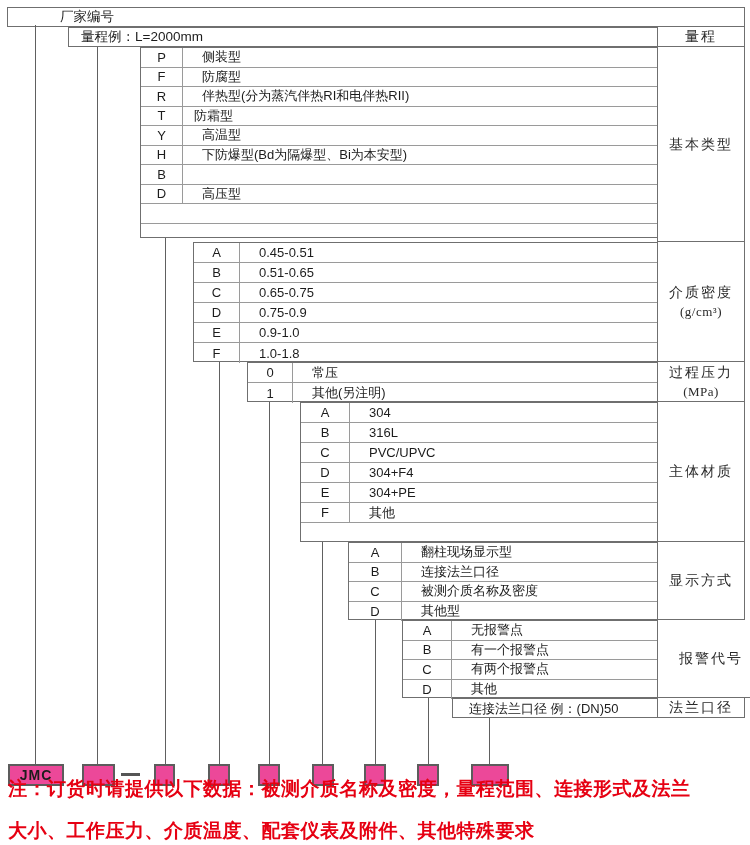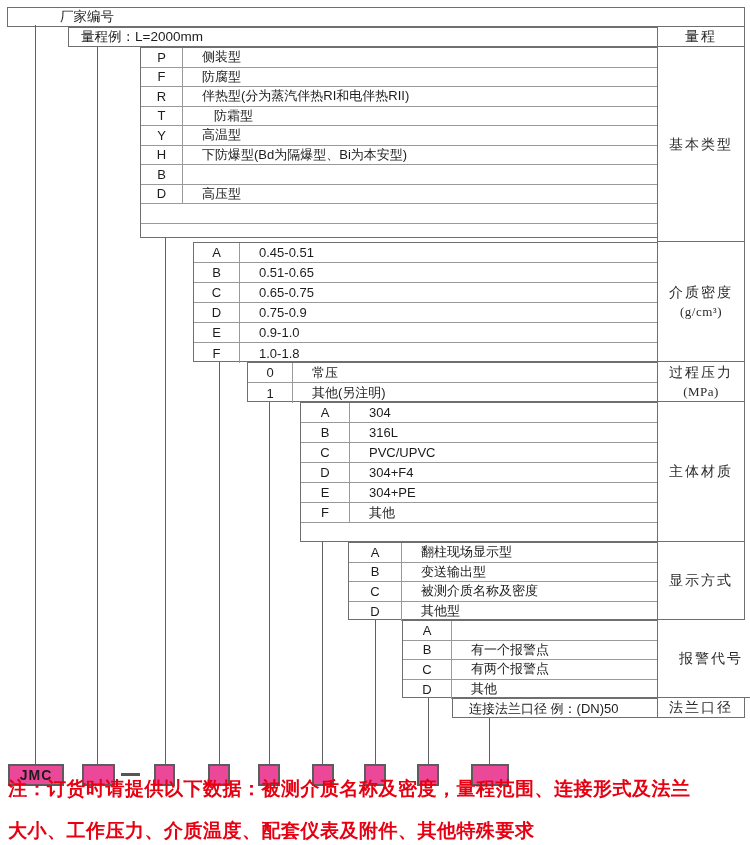--- a/index.html
+++ b/index.html
@@ -64,21 +64,21 @@
         <div class="srow divline" style="top: 19.5px; height: 19.5px;">
           <div class="cell-code" style="width: 42px;">F</div>
           <div class="cell-desc" style="left: 42px; right: 0px;">防腐型</div>
         </div>
         <div class="srow divline" style="top: 39px; height: 19.5px;">
           <div class="cell-code" style="width: 42px;">R</div>
           <div class="cell-desc" style="left: 42px; right: 0px;">伴热型(分为蒸汽伴热RI和电伴热RII)</div>
         </div>
         <div class="srow divline" style="top: 58.5px; height: 19.5px;">
           <div class="cell-code" style="width: 42px;">T</div>
-          <div class="cell-desc" style="left: 54px; right: 0px;">防霜型</div>
+          <div class="cell-desc" style="left: 34px; right: 0px;">防霜型</div>
         </div>
         <div class="srow divline" style="top: 78px; height: 19.5px;">
           <div class="cell-code" style="width: 42px;">Y</div>
           <div class="cell-desc" style="left: 42px; right: 0px;">高温型</div>
         </div>
         <div class="srow divline" style="top: 97.5px; height: 19.5px;">
           <div class="cell-code" style="width: 42px;">H</div>
           <div class="cell-desc" style="left: 42px; right: 0px;">下防爆型(Bd为隔爆型、Bi为本安型)</div>
         </div>
         <div class="srow divline" style="top: 117px; height: 19.5px;">
@@ -168,37 +168,38 @@
       <div class="cat" style="left: 657px; top: 402px; width: 88px; height: 140px;">
         <div>主体材质</div>
       </div>
       <div class="frame noright" style="left: 348px; top: 542px; width: 309px; height: 78px; position: absolute;">
         <div class="srow divline" style="top: 0px; height: 19.5px;">
           <div class="cell-code" style="width: 53px;">A</div>
           <div class="cell-desc" style="left: 53px; right: 0px;">翻柱现场显示型</div>
         </div>
         <div class="srow divline" style="top: 19.5px; height: 19.5px;">
           <div class="cell-code" style="width: 53px;">B</div>
-          <div class="cell-desc" style="left: 53px; right: 0px;">变送输出型</div>
+          <div class="cell-desc" style="left: 53px; right: 0px;">连接法兰口径</div>
         </div>
         <div class="srow divline" style="top: 39px; height: 19.5px;">
           <div class="cell-code" style="width: 53px;">C</div>
           <div class="cell-desc" style="left: 53px; right: 0px;">被测介质名称及密度</div>
         </div>
         <div class="srow" style="top: 58.5px; height: 19.5px;">
           <div class="cell-code" style="width: 53px;">D</div>
           <div class="cell-desc" style="left: 53px; right: 0px;">其他型</div>
         </div>
       </div>
       <div class="cat" style="left: 657px; top: 542px; width: 88px; height: 78px;">
         <div>显示方式</div>
       </div>
       <div class="frame noright" style="left: 402px; top: 620px; width: 255px; height: 78px; position: absolute;">
         <div class="srow divline" style="top: 0px; height: 19.5px;">
           <div class="cell-code" style="width: 49px;">A</div>
+          <div class="cell-desc" style="left: 49px; right: 0px;">无报警点</div>
         </div>
         <div class="srow divline" style="top: 19.5px; height: 19.5px;">
           <div class="cell-code" style="width: 49px;">B</div>
           <div class="cell-desc" style="left: 49px; right: 0px;">有一个报警点</div>
         </div>
         <div class="srow divline" style="top: 39px; height: 19.5px;">
           <div class="cell-code" style="width: 49px;">C</div>
           <div class="cell-desc" style="left: 49px; right: 0px;">有两个报警点</div>
         </div>
         <div class="srow" style="top: 58.5px; height: 19.5px;">

